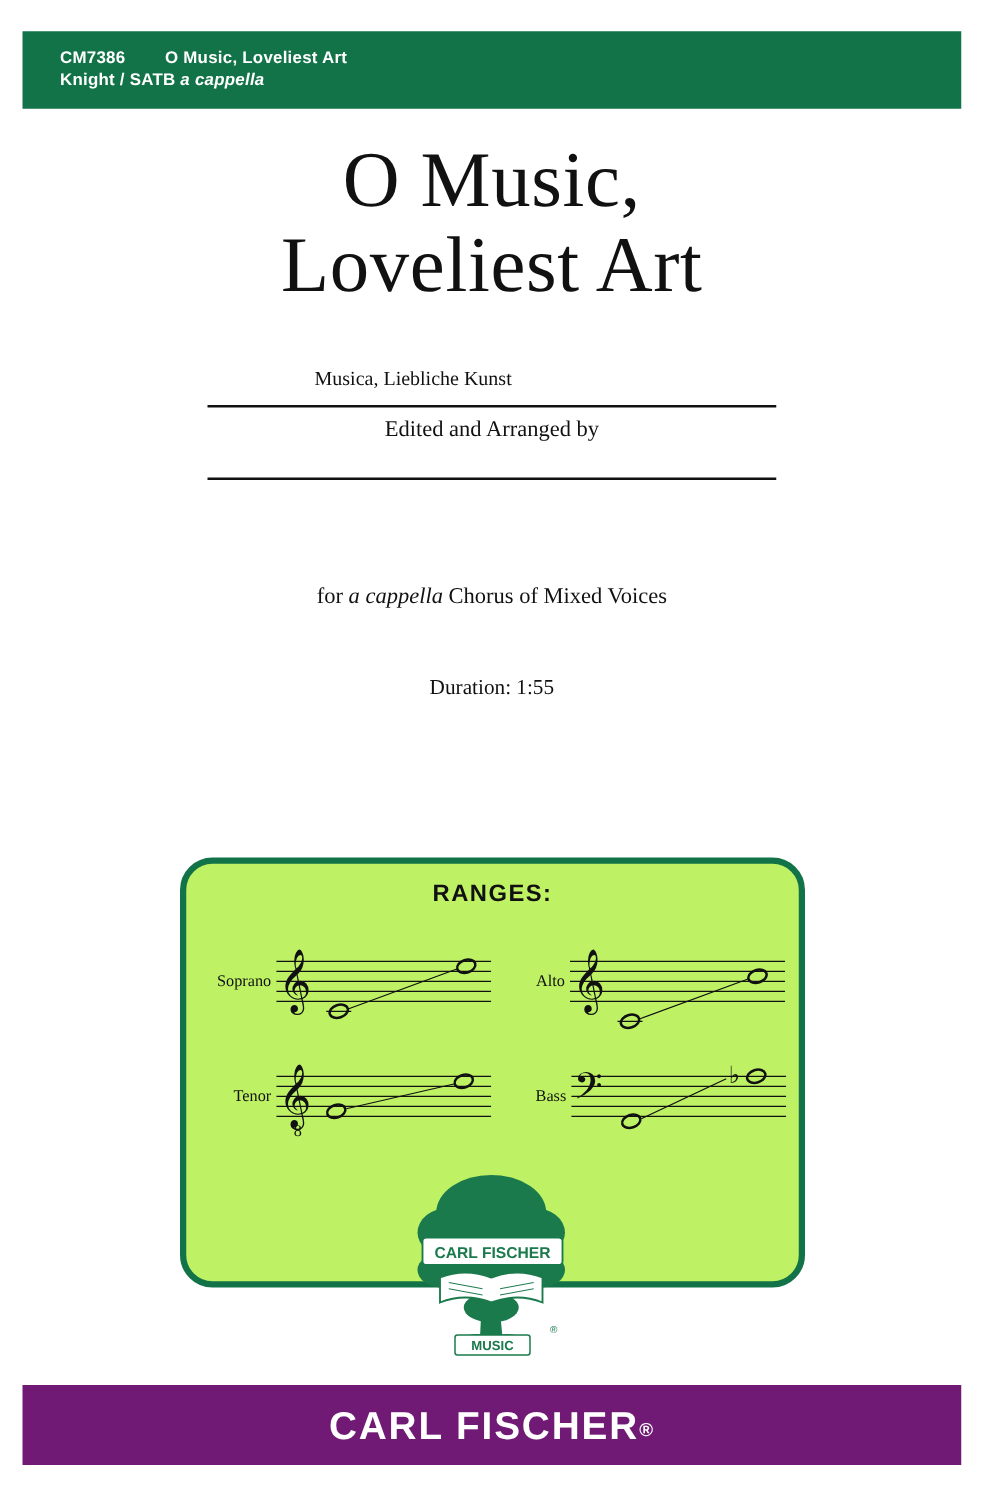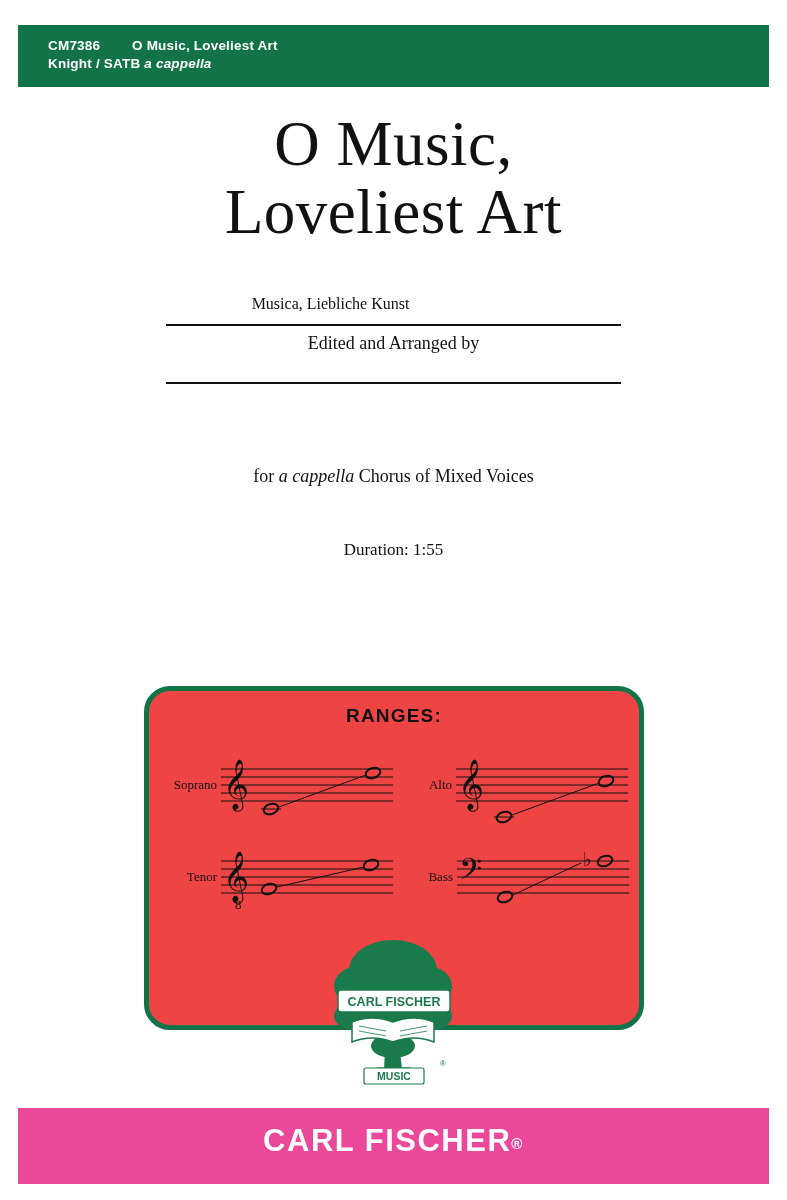--- a/index.html
+++ b/index.html
@@ -123,21 +123,21 @@
     color: #111111;
   }
 
   
   .ranges-box {
     position: absolute;
     left: 144px;
     top: 686px;
     width: 500px;
     height: 344px;
-    background: #ef4444;
+    background: #bef264;
     border: 5px solid #127348;
     border-radius: 26px;
     box-sizing: border-box;
   }
   .ranges-title {
     position: absolute;
     left: 0;
     top: 14px;
     width: 490px;
     text-align: center;
@@ -182,22 +182,22 @@
     width: 135px;
     height: 160px;
   }
 
   
   .bottom-bar {
     position: absolute;
     left: 18px;
     top: 1108px;
     width: 751px;
-    height: 76px;
-    background: #ec4899;
+    height: 64px;
+    background: #701a75;
   }
   .bottom-bar-text {
     position: absolute;
     left: 0;
     top: 15px;
     width: 751px;
     text-align: center;
     color: #ffffff;
     font-family: "Liberation Sans", sans-serif;
     font-weight: bold;

